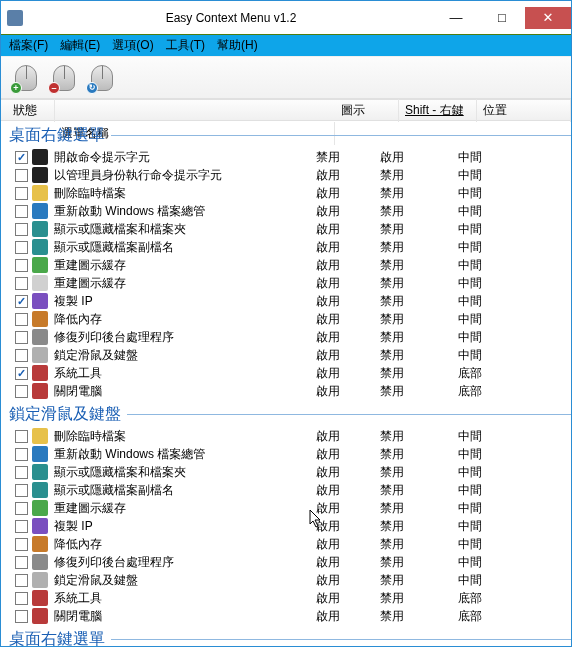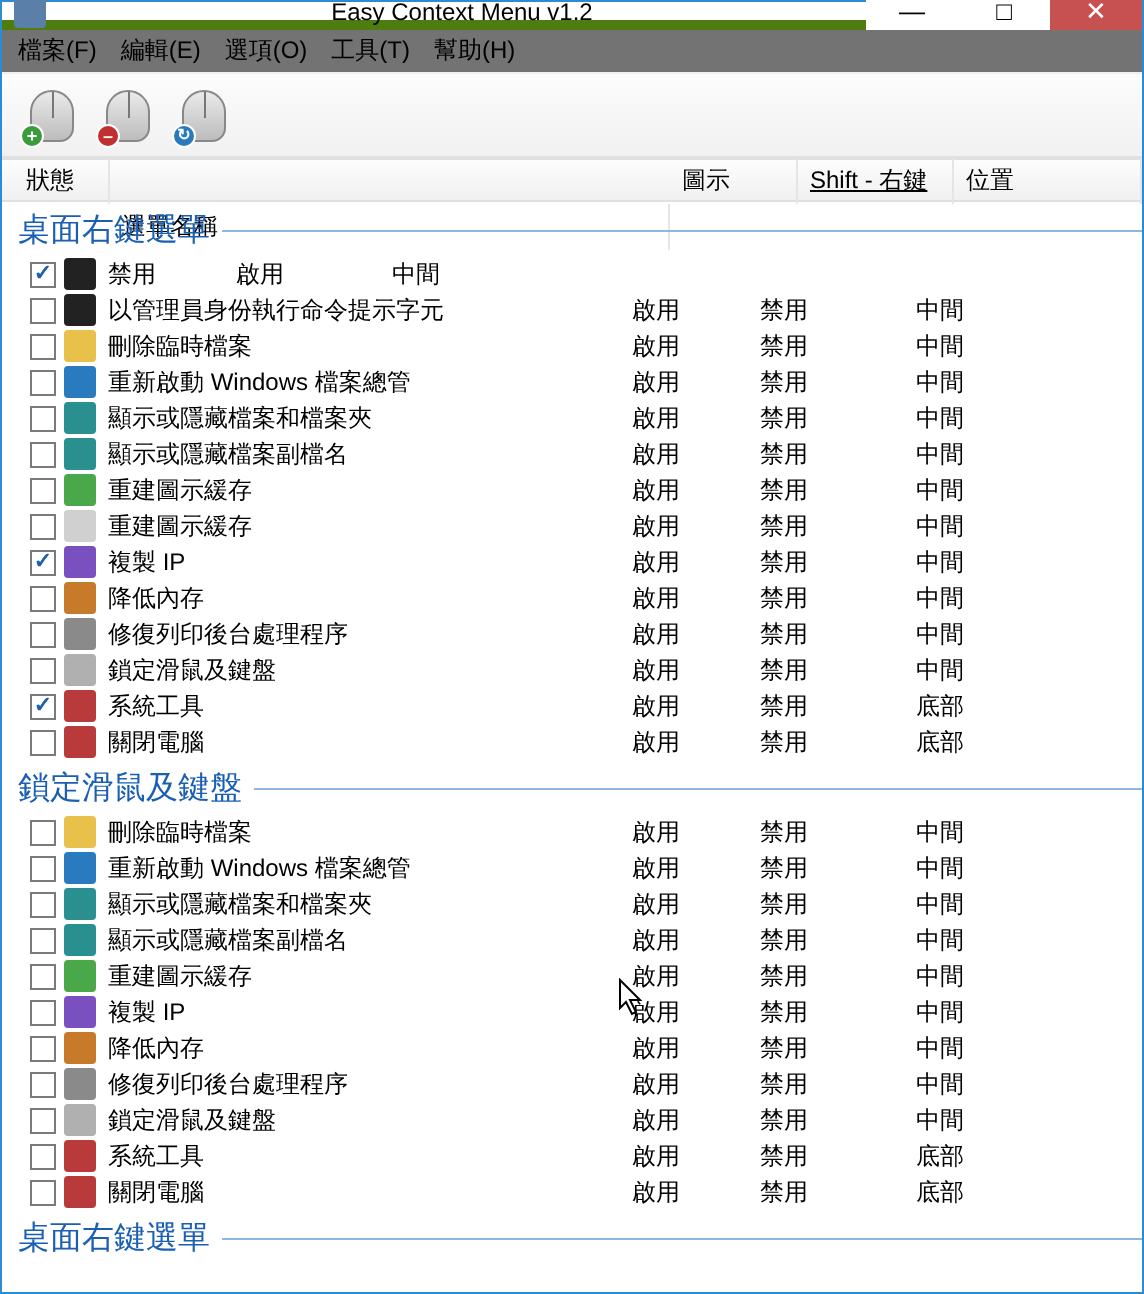--- a/index.html
+++ b/index.html
@@ -1,24 +1,24 @@
 <!DOCTYPE html>
 <html><head>
 <meta charset="utf-8">
 <style>
   * { box-sizing: border-box; margin: 0; padding: 0; }
   body { font-family: "Microsoft JhengHei", "Segoe UI", sans-serif; font-size: 12px; background: #fff; }
   .window { width: 572px; height: 647px; border: 1px solid #2a8dd4; background: #fff; display: flex; flex-direction: column; }
-  .titlebar { height: 14px; background: #fff; display: flex; align-items: center; padding-left: 6px; border-bottom: 5px solid #4d7c0f; }
+  .titlebar { height: 34px; background: #fff; display: flex; align-items: center; padding-left: 6px; border-bottom: 1px solid #4d7c0f; }
   .titlebar .app-icon { width: 16px; height: 16px; background: #5a7fa8; border-radius: 2px; margin-right: 6px; display:inline-block; }
   .titlebar .title { flex: 1; text-align: center; font-size: 12px; color: #000; }
   .winbtns { display: flex; }
   .winbtn { width: 46px; height: 22px; display: flex; align-items: center; justify-content: center; font-size: 13px; background: #fff; }
   .winbtn.close { background: #c75050; color: #fff; }
-  .menubar { height: 22px; display: flex; align-items: center; padding-left: 8px; gap: 12px; font-size: 12px; color: #000; background:#737373; border-bottom:1px solid #f0f0f0;}
+  .menubar { height: 22px; display: flex; align-items: center; padding-left: 8px; gap: 12px; font-size: 12px; color: #000; background:#0ea5e9; border-bottom:1px solid #f0f0f0;}
   .toolbar { height: 42px; display: flex; align-items: center; padding-left: 8px; gap: 4px; background: linear-gradient(#fcfcfc,#f1f1f1); border-bottom:1px solid #e0e0e0;}
   .tbtn { width: 34px; height: 34px; border-radius: 6px; display:flex; align-items:center; justify-content:center; position:relative;}
   .mouse { width:22px; height:26px; border-radius:11px 11px 7px 7px; background:linear-gradient(#eaeaea,#bcbcbc); border:1px solid #888; position:relative;}
   .mouse::before{content:"";position:absolute;left:50%;top:0;width:1px;height:13px;background:#777;}
   .badge{position:absolute;bottom:1px;left:1px;width:12px;height:12px;border-radius:50%;border:1px solid #fff;font-size:9px;line-height:10px;text-align:center;color:#fff;font-weight:bold;}
   .badge.add{background:#3a9b3a;}
   .badge.rem{background:#c03030;}
   .badge.ref{background:#2a7abf;font-size:8px;}
   .header-row { height: 22px; display: flex; align-items: center; border-top:1px solid #e0e0e0; border-bottom: 1px solid #e0e0e0; background: linear-gradient(#fdfdfd,#f0f0f0); font-size: 12px; padding-left:6px;}
   .col-status{width:48px;}
@@ -90,20 +90,21 @@
 
   <div class="scroll-area">
     <div class="section-title">
       <span>桌面右鍵選單</span>
         <div class="line"></div>
     </div>
     <div id="sec1">
         <div class="row">
           <div class="cbx checked"></div>
           <span class="ic" style="background: rgb(34, 34, 34);"></span>
+          <span class="nm">開啟命令提示字元</span>
           <span class="c1">禁用</span>
           <span class="c2">啟用</span>
           <span class="c3">中間</span>
         </div>
         <div class="row">
           <div class="cbx"></div>
           <span class="ic" style="background: rgb(34, 34, 34);"></span>
           <span class="nm">以管理員身份執行命令提示字元</span>
           <span class="c1">啟用</span>
           <span class="c2">禁用</span>

